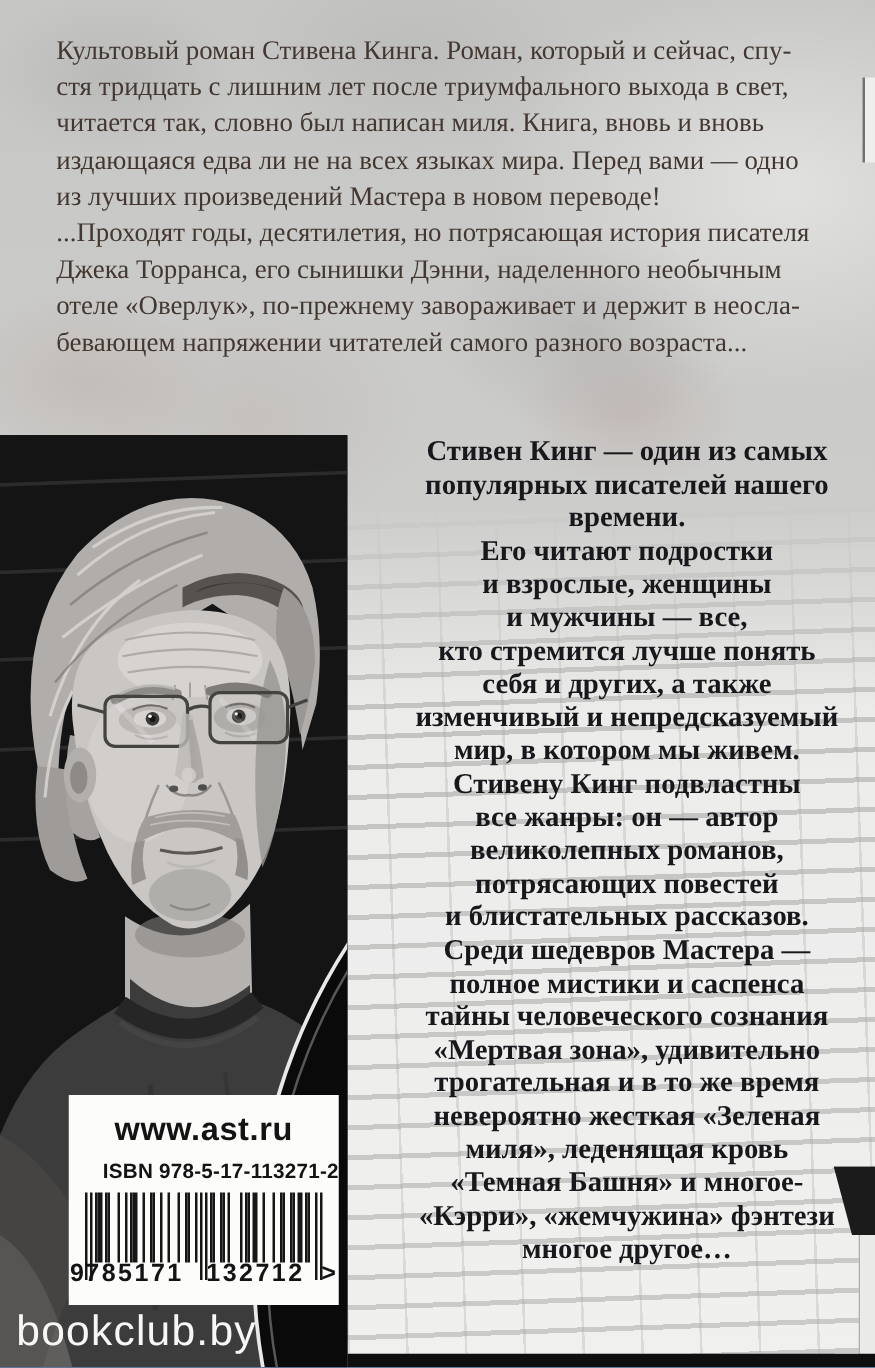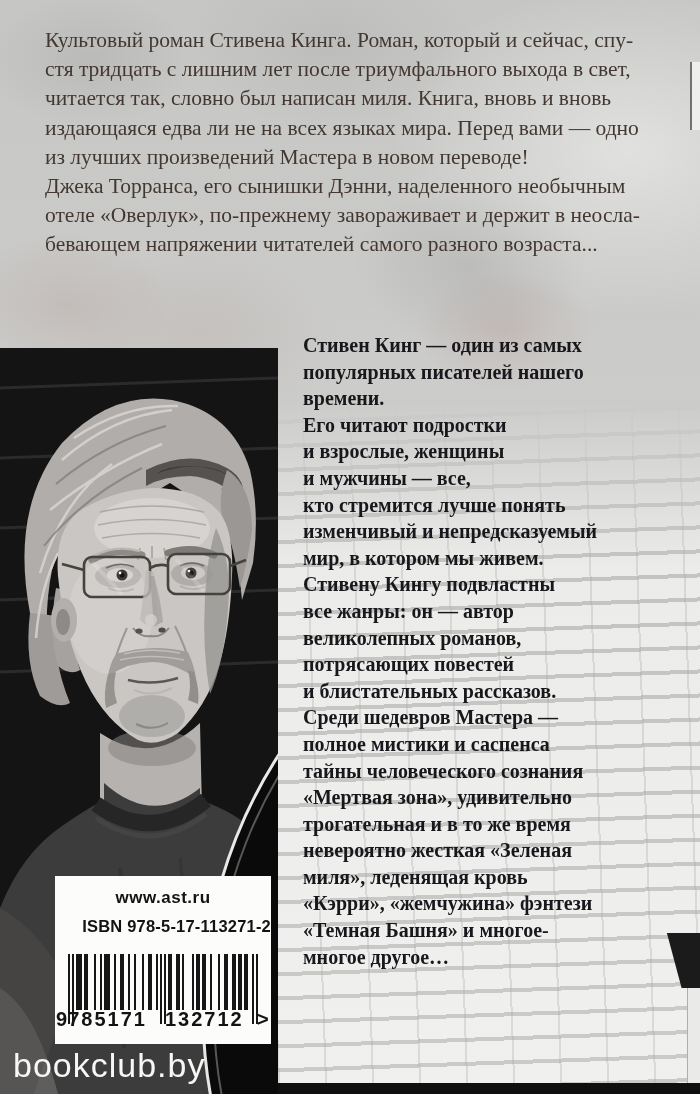--- a/index.html
+++ b/index.html
@@ -29,32 +29,32 @@
   .edge-right-light{position:absolute;right:0;top:988px;width:12px;height:95px;z-index:2;
     background:#eaeae8;border-left:1px solid #b0aeac;}
   .bottom-strip{position:absolute;left:278px;right:0;bottom:0;height:11px;background:#0f0f0f;z-index:2;}
 
   
   .annot{position:absolute;left:45px;top:26px;width:625px;z-index:3;
     color:#433831;font-size:21.5px;line-height:29.2px;}
   .annot .ln{white-space:nowrap;}
 
   
-  .bio{position:absolute;left:303px;top:332px;width:397px;z-index:3;
-    color:#18181c;font-weight:bold;font-size:20px;line-height:26.6px;}
+  .bio{position:absolute;left:303px;top:348px;width:397px;z-index:3;
+    color:#18181c;font-weight:bold;font-size:23px;line-height:26.6px;text-align:center;}
   .bio .ln{white-space:nowrap;}
 
   
   .photo{position:absolute;left:0;top:348px;width:278px;height:746px;z-index:2;
     overflow:hidden;background:#141414;}
 
   
   .bc-box{position:absolute;left:55px;top:876px;width:216px;height:168px;z-index:4;
     background:#fcfcfb;font-family:"Liberation Sans",sans-serif;color:#131313;}
-  .bc-site{margin-top:12px;text-align:center;font-size:17px;font-weight:600;letter-spacing:.5px;}
+  .bc-site{margin-top:12px;text-align:center;font-size:26px;font-weight:600;letter-spacing:.5px;}
   .bc-isbn{margin-top:9px;text-align:right;font-size:16.5px;font-weight:bold;letter-spacing:.2px;}
   .bc-bars{position:absolute;left:13px;top:78px;width:190px;height:70px;display:flex;align-items:flex-start;}
   .bc-bar{width:2px;height:56px;flex:0 0 2px;}
   .bc-bar.on{background:#161616;}
   .bc-bar.on.guard{height:70px;}
   .bc-digits{position:absolute;left:0;top:132px;width:100%;height:24px;
     font-size:20px;font-weight:600;}
   .bc-digits span{position:absolute;top:0;}
   .d-left{left:1px;}
   .d-g1{left:10px;width:82px;text-align:right;letter-spacing:2px;}
@@ -74,20 +74,21 @@
   <div class="corner-wedge"></div>
   <div class="edge-right-light"></div>
   <div class="bottom-strip"></div>
 
   <div class="annot">
       <div class="ln">Культовый роман Стивена Кинга. Роман, который и сейчас, спу-</div>
       <div class="ln">стя тридцать с лишним лет после триумфального выхода в свет,</div>
       <div class="ln">читается так, словно был написан миля. Книга, вновь и вновь</div>
       <div class="ln">издающаяся едва ли не на всех языках мира. Перед вами — одно</div>
       <div class="ln">из лучших произведений Мастера в новом переводе!</div>
+      <div class="ln">...Проходят годы, десятилетия, но потрясающая история писателя</div>
       <div class="ln">Джека Торранса, его сынишки Дэнни, наделенного необычным</div>
       <div class="ln">отеле «Оверлук», по-прежнему завораживает и держит в неосла-</div>
       <div class="ln">бевающем напряжении читателей самого разного возраста...</div>
     </div>
 
   <div class="photo">
     <svg width="278" height="746" viewBox="0 0 278 746" xmlns="http://www.w3.org/2000/svg">
       <rect width="278" height="746" fill="#141414"></rect>
       <g stroke="#2b2b2b" stroke-width="3">
         <path d="M0 40 L278 30" fill="none"></path>
@@ -202,36 +203,37 @@
   </div>
 
   <div class="bio">
       <div class="ln">Стивен Кинг — один из самых</div>
       <div class="ln">популярных писателей нашего</div>
       <div class="ln">времени.</div>
       <div class="ln">Его читают подростки</div>
       <div class="ln">и взрослые, женщины</div>
       <div class="ln">и мужчины — все,</div>
       <div class="ln">кто стремится лучше понять</div>
+      <div class="ln">себя и других, а также</div>
       <div class="ln">изменчивый и непредсказуемый</div>
       <div class="ln">мир, в котором мы живем.</div>
-      <div class="ln">Стивену Кингу подвластны</div>
+      <div class="ln">Стивену Кинг подвластны</div>
       <div class="ln">все жанры: он — автор</div>
       <div class="ln">великолепных романов,</div>
       <div class="ln">потрясающих повестей</div>
       <div class="ln">и блистательных рассказов.</div>
       <div class="ln">Среди шедевров Мастера —</div>
       <div class="ln">полное мистики и саспенса</div>
       <div class="ln">тайны человеческого сознания</div>
       <div class="ln">«Мертвая зона», удивительно</div>
       <div class="ln">трогательная и в то же время</div>
       <div class="ln">невероятно жесткая «Зеленая</div>
       <div class="ln">миля», леденящая кровь</div>
+      <div class="ln">«Темная Башня» и многое-</div>
       <div class="ln">«Кэрри», «жемчужина» фэнтези</div>
-      <div class="ln">«Темная Башня» и многое-</div>
       <div class="ln">многое другое…</div>
     </div>
 
   <div class="bc-box">
     <div class="bc-site">www.ast.ru</div>
     <div class="bc-isbn">ISBN 978-5-17-113271-2</div>
     <div class="bc-bars">
         <span class="bc-bar on guard"></span>
         <span class="bc-bar guard"></span>
         <span class="bc-bar on guard"></span>

